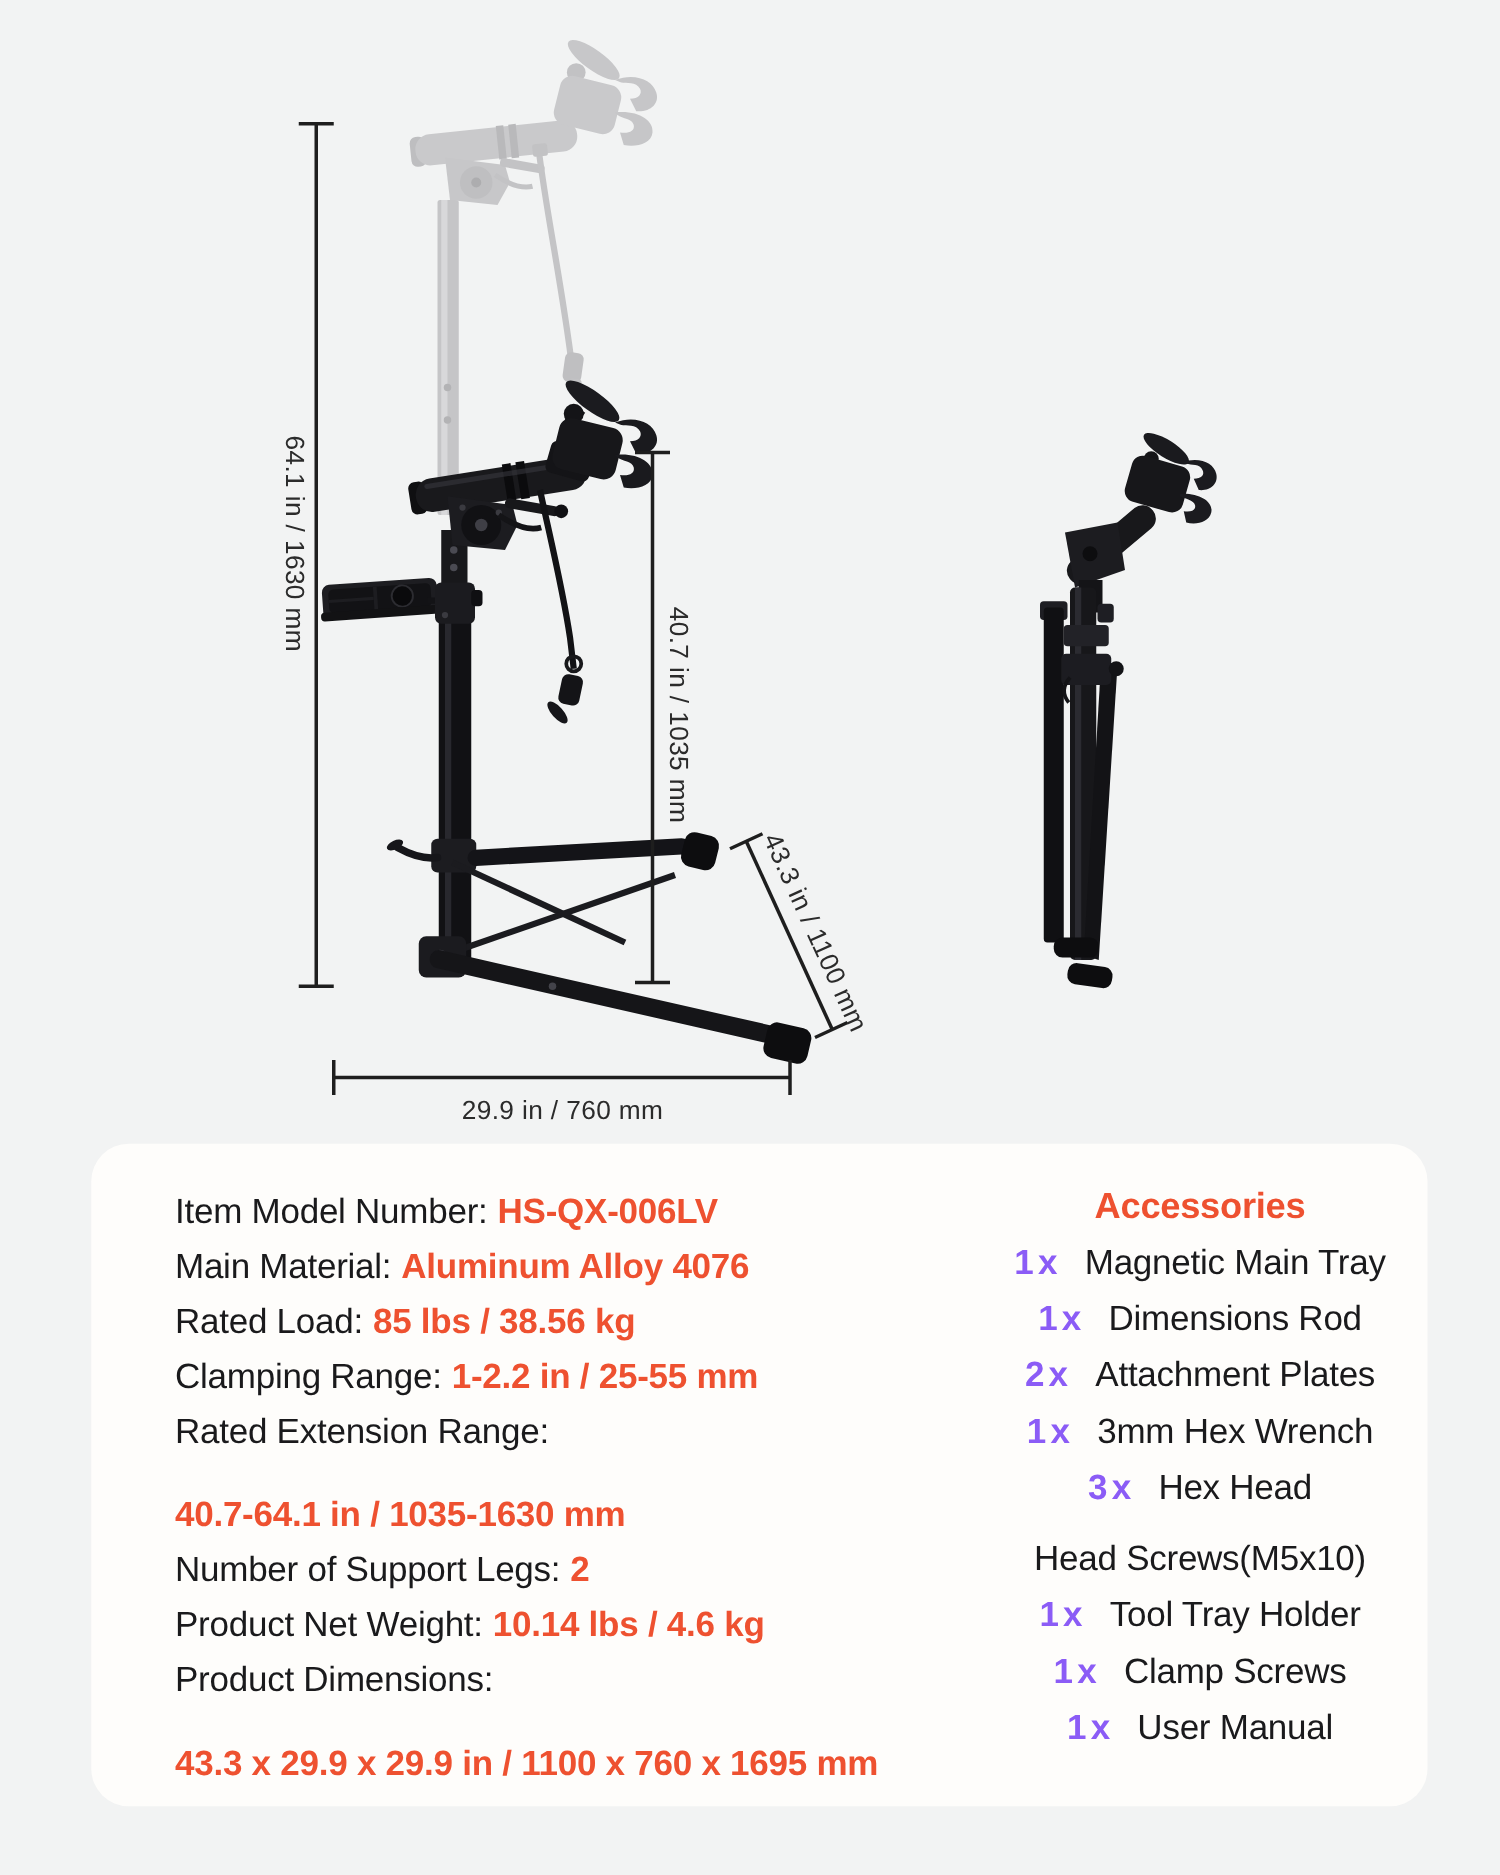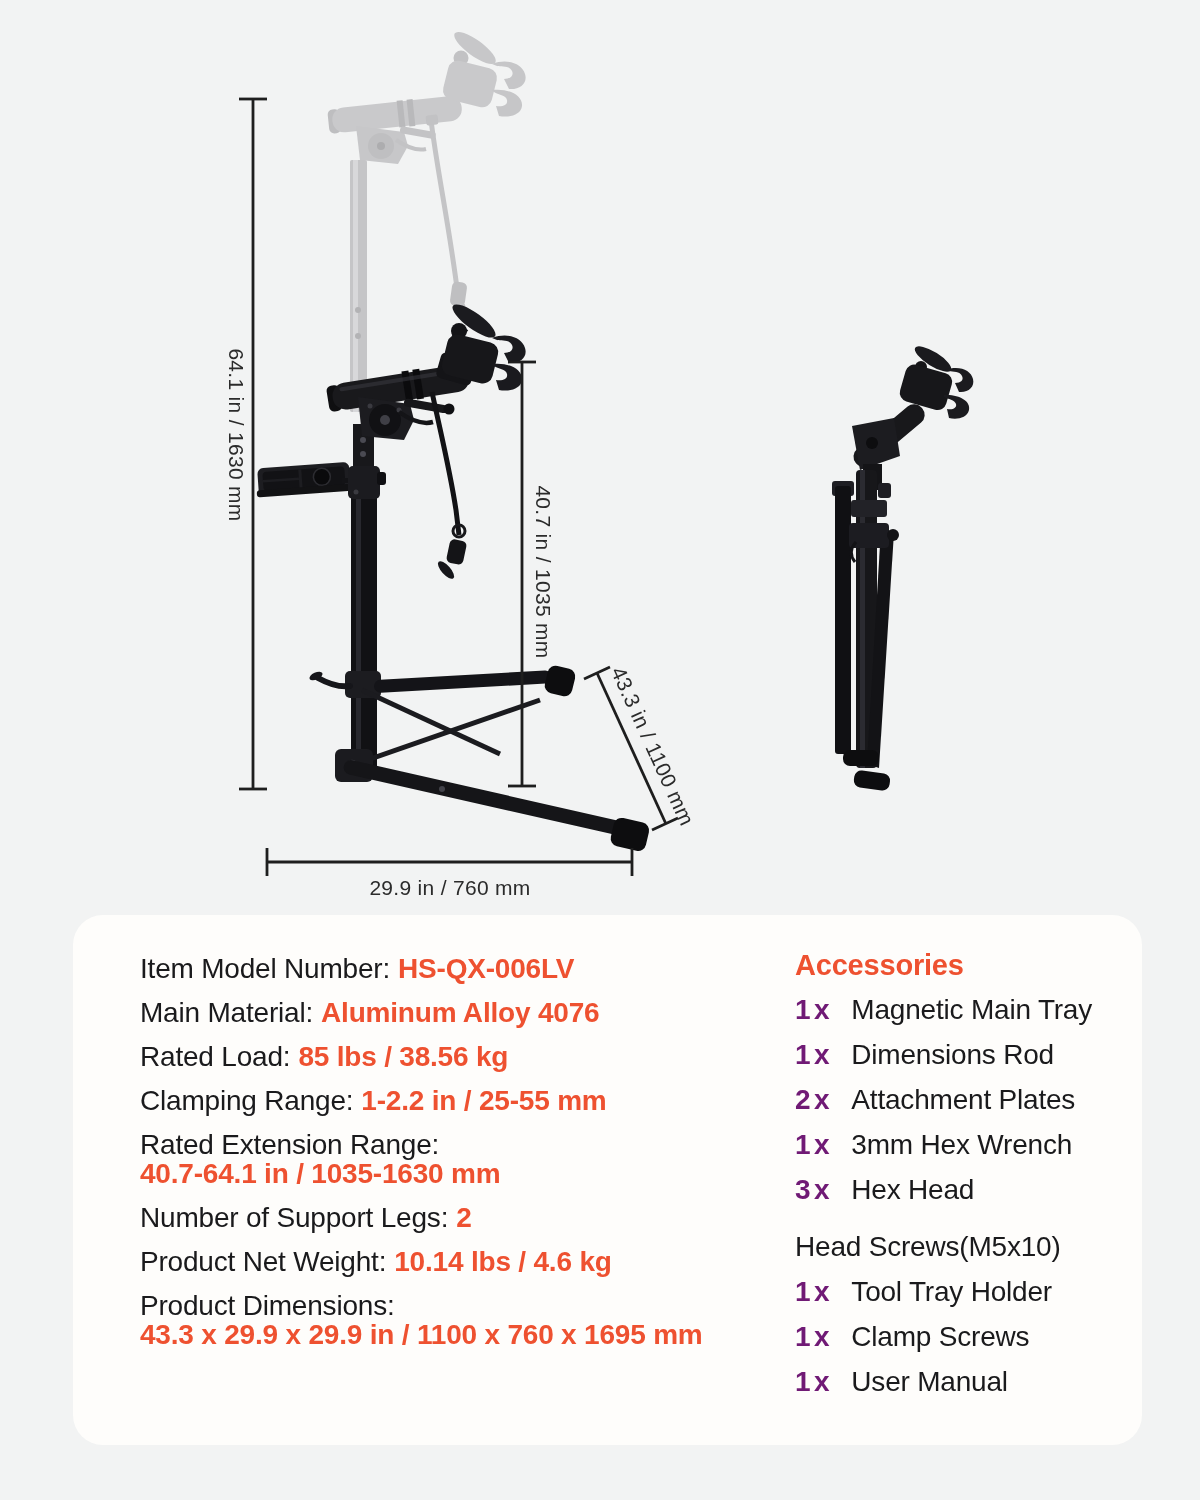--- a/index.html
+++ b/index.html
@@ -19,31 +19,31 @@
     position:absolute;left:73px;top:915px;width:1069px;height:530px;
     background:#fefdfb;border-radius:30px;
   }
   .specs{position:absolute;left:67px;top:39px;width:650px;}
   .spec-row{
     font-size:28px;line-height:29px;margin-bottom:15px;
     color:#1a1a1c;letter-spacing:-0.2px;white-space:nowrap;
   }
   .spec-row .v{color:#ee5130;font-weight:700;margin-left:8px;}
   .spec-row.block{white-space:normal;}
-  .spec-row.block .v{display:block;margin-left:0;}
-  .acc{position:absolute;left:722px;top:35px;width:330px;}
+  .spec-row.block .v{display:block;margin-left:0;margin-top:38px;}
+  .acc{position:absolute;left:722px;top:35px;width:330px;text-align:center;}
   .acc-title{
     font-size:29px;line-height:31px;font-weight:700;color:#ee5130;
     margin-bottom:14px;letter-spacing:-0.2px;
   }
   .acc-item{
     font-size:28px;line-height:29px;margin-bottom:16px;color:#1a1a1c;
     letter-spacing:-0.2px;
   }
-  .acc-item .qty{color:#701a75;font-weight:700;margin-right:22px;word-spacing:-4px;}
+  .acc-item .qty{color:#8b5cf6;font-weight:700;margin-right:22px;word-spacing:-4px;}
   .acc-item .line2{display:block;margin-top:28px;}
 </style>
 </head>
 <body>
 
 <div class="canvas">
 
   <svg class="diagram-svg" width="1200" height="915" viewBox="0 0 1200 915">
 
     <g>

